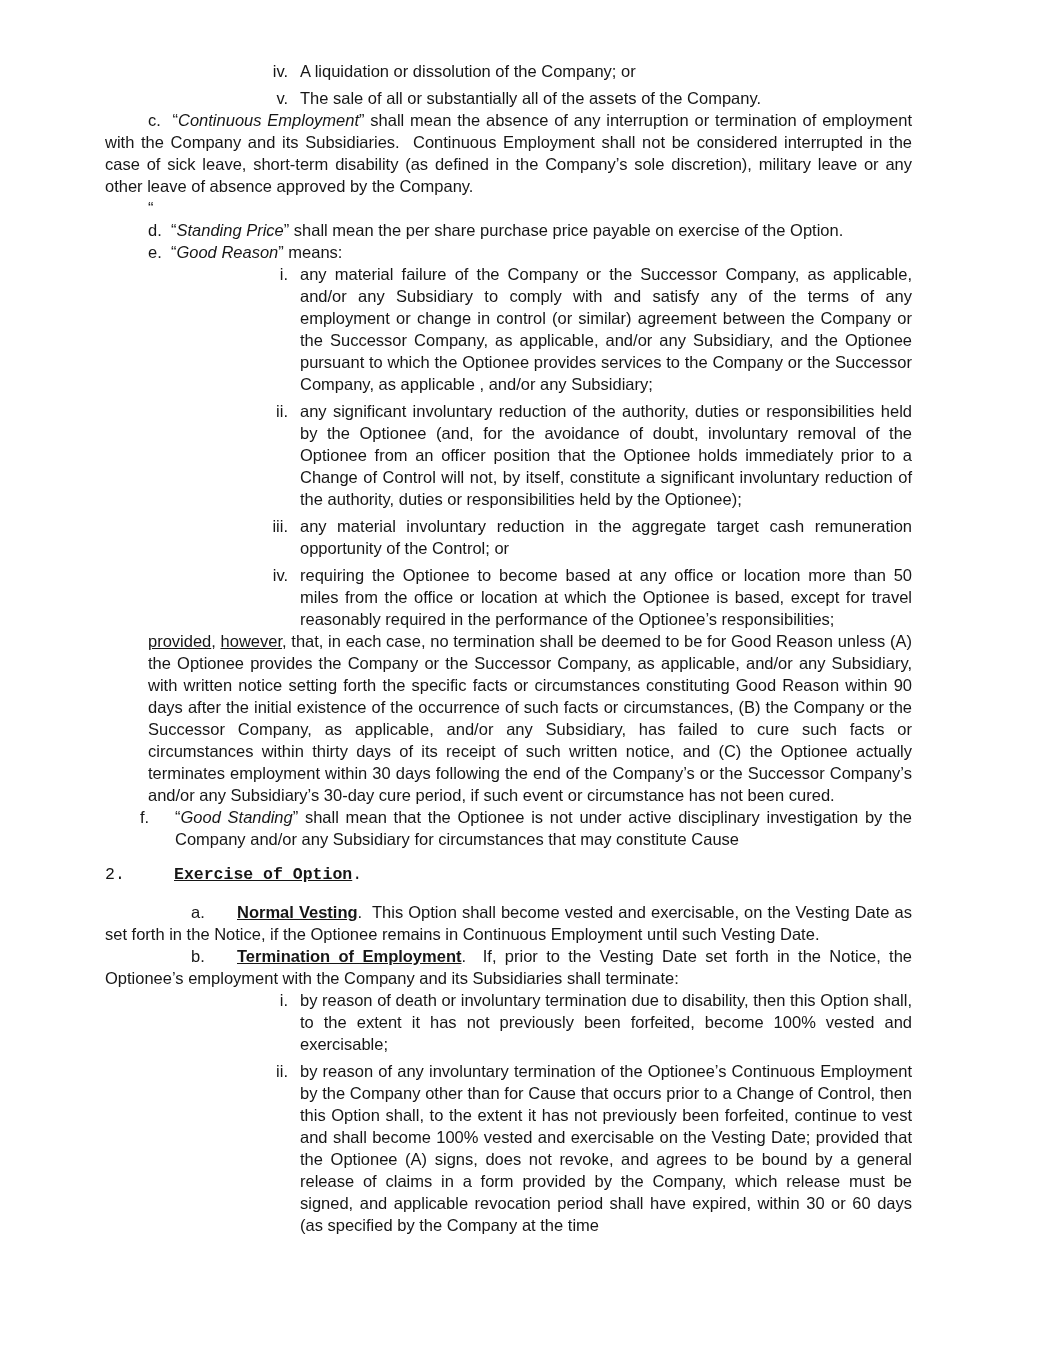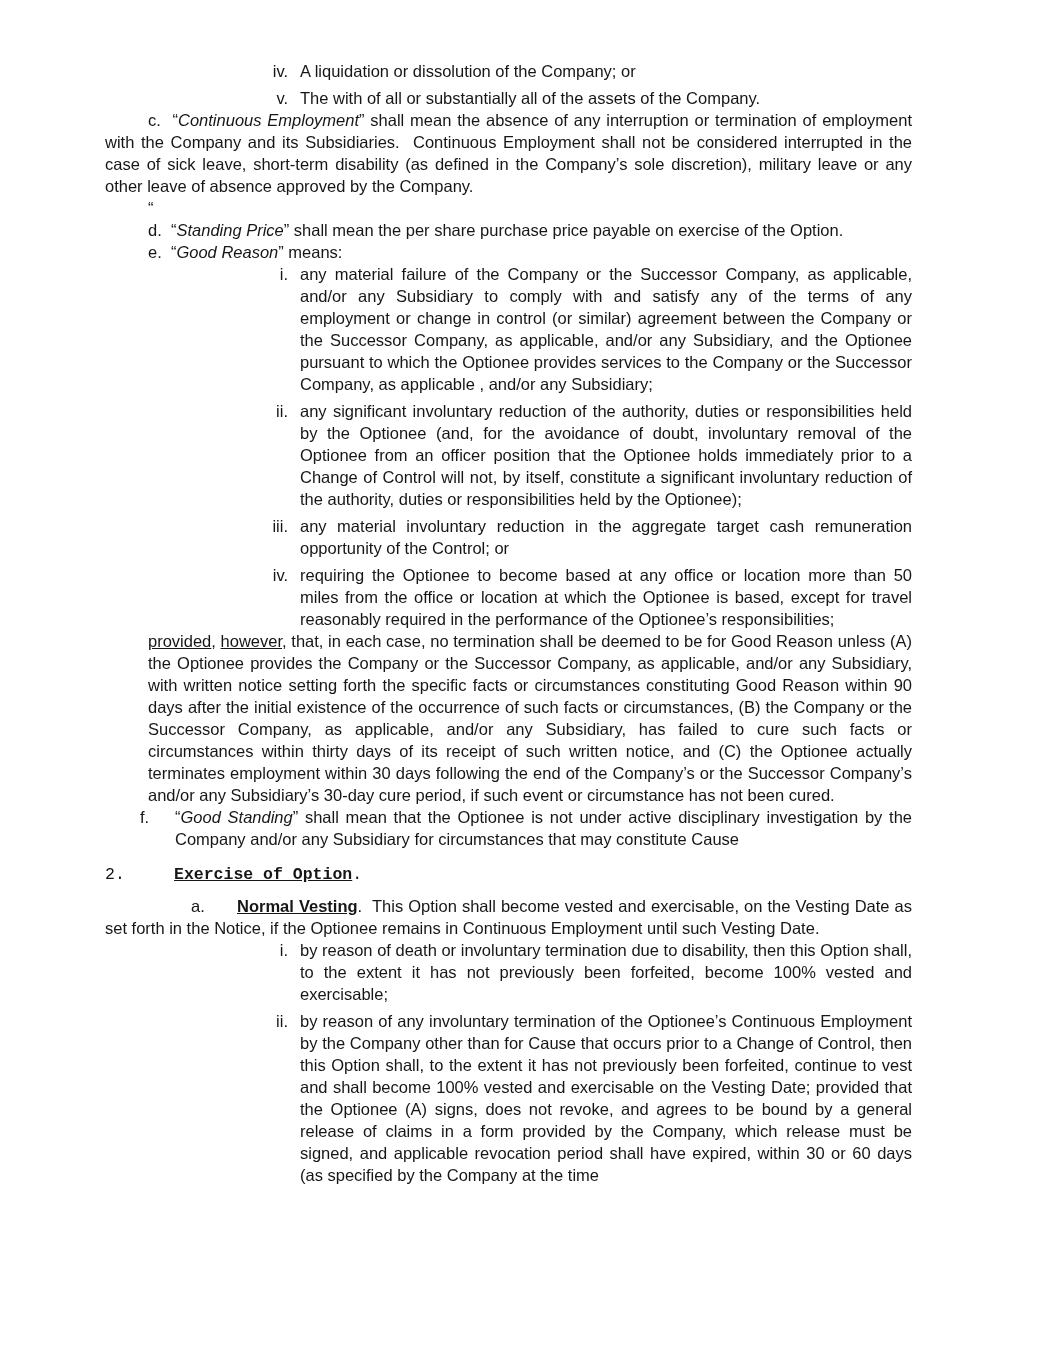--- a/index.html
+++ b/index.html
@@ -36,46 +36,47 @@
   
   .block-para { margin-left: 43px; }
 
   
   .hang-letter { position: relative; padding-left: 70px; }
   .hang-letter .marker { position: absolute; left: 35px; }
 
   
   .section-heading { text-align: left; }
   .block.section-heading { margin-top: 14px; font-family: Liberation Mono, monospace; }
-  .section-heading + .block { margin-top: 9px; }
+  .section-heading + .block { margin-top: 15px; }
   .section-heading .marker { display: inline-block; width: 69px; }
 
   
   .sub-para { text-indent: 43px; }
   .sub-para .marker { display: inline-block; width: 89px; }
 
   .it { font-style: italic; }
   .un { text-decoration: underline; }
   .bd { font-weight: 700; }
 </style>
 </head>
 <body>
 
 <div class="page">
   <div>
       <div class="block roman-item"><span class="marker">iv.</span><span><span>A liquidation or dissolution of the Company; or</span></span></div>
-      <div class="block roman-item"><span class="marker">v.</span><span><span>The with of all or substantially all of the assets of the Company.</span></span></div>
+      <div class="block roman-item"><span class="marker">v.</span><span><span>The sale of all or substantially all of the assets of the Company.</span></span></div>
       <div class="block letter-para"><span class="marker">c.</span>&nbsp; <span><span>“</span><span class="it">Continuous Employment</span><span>” shall mean the absence of any interruption or termination of employment with the Company and its Subsidiaries.&nbsp; Continuous Employment shall not be considered interrupted in the case of sick leave, short-term disability (as defined in the Company’s sole discretion), military leave or any other leave of absence approved by the Company.</span></span></div>
       <div class="block quote-para"><span><span>“</span></span></div>
       <div class="block letter-para"><span class="marker">d.</span>&nbsp; <span><span>“</span><span class="it">Standing Price</span><span>” shall mean the per share purchase price payable on exercise of the Option.</span></span></div>
       <div class="block letter-para"><span class="marker">e.</span>&nbsp; <span><span>“</span><span class="it">Good Reason</span><span>” means:</span></span></div>
       <div class="block roman-item"><span class="marker">i.</span><span><span>any material failure of the Company or the Successor Company, as applicable, and/or any Subsidiary to comply with and satisfy any of the terms of any employment or change in control (or similar) agreement between the Company or the Successor Company, as applicable, and/or any Subsidiary, and the Optionee pursuant to which the Optionee provides services to the Company or the Successor Company, as applicable , and/or any Subsidiary;</span></span></div>
       <div class="block roman-item"><span class="marker">ii.</span><span><span>any significant involuntary reduction of the authority, duties or responsibilities held by the Optionee (and, for the avoidance of doubt, involuntary removal of the Optionee from an officer position that the Optionee holds immediately prior to a Change of Control will not, by itself, constitute a significant involuntary reduction of the authority, duties or responsibilities held by the Optionee);</span></span></div>
       <div class="block roman-item"><span class="marker">iii.</span><span><span>any material involuntary reduction in the aggregate target cash remuneration opportunity of the Control; or</span></span></div>
       <div class="block roman-item"><span class="marker">iv.</span><span><span>requiring the Optionee to become based at any office or location more than 50 miles from the office or location at which the Optionee is based, except for travel reasonably required in the performance of the Optionee’s responsibilities;</span></span></div>
       <div class="block block-para"><span><span class="un">provided</span><span>, </span><span class="un">however</span><span>, that, in each case, no termination shall be deemed to be for Good Reason unless (A) the Optionee provides the Company or the Successor Company, as applicable, and/or any Subsidiary, with written notice setting forth the specific facts or circumstances constituting Good Reason within 90 days after the initial existence of the occurrence of such facts or circumstances, (B) the Company or the Successor Company, as applicable, and/or any Subsidiary, has failed to cure such facts or circumstances within thirty days of its receipt of such written notice, and (C) the Optionee actually terminates employment within 30 days following the end of the Company’s or the Successor Company’s and/or any Subsidiary’s 30-day cure period, if such event or circumstance has not been cured.</span></span></div>
       <div class="block hang-letter"><span class="marker">f.</span><span><span>“</span><span class="it">Good Standing</span><span>” shall mean that the Optionee is not under active disciplinary investigation by the Company and/or any Subsidiary for circumstances that may constitute Cause</span></span></div>
       <div class="block section-heading"><span class="marker">2.</span><span><span class="un bd">Exercise of Option</span><span>.</span></span></div>
       <div class="block sub-para"><span class="marker">a.</span><span><span class="un bd">Normal Vesting</span><span>.&nbsp; This Option shall become vested and exercisable, on the Vesting Date as set forth in the Notice, if the Optionee remains in Continuous Employment until such Vesting Date.</span></span></div>
+      <div class="block sub-para"><span class="marker">b.</span><span><span class="un bd">Termination of Employment</span><span>.&nbsp; If, prior to the Vesting Date set forth in the Notice, the Optionee’s employment with the Company and its Subsidiaries shall terminate:</span></span></div>
       <div class="block roman-item"><span class="marker">i.</span><span><span>by reason of death or involuntary termination due to disability, then this Option shall, to the extent it has not previously been forfeited, become 100% vested and exercisable;</span></span></div>
       <div class="block roman-item"><span class="marker">ii.</span><span><span>by reason of any involuntary termination of the Optionee’s Continuous Employment by the Company other than for Cause that occurs prior to a Change of Control, then this Option shall, to the extent it has not previously been forfeited, continue to vest and shall become 100% vested and exercisable on the Vesting Date; provided that the Optionee (A) signs, does not revoke, and agrees to be bound by a general release of claims in a form provided by the Company, which release must be signed, and applicable revocation period shall have expired, within 30 or 60 days (as specified by the Company at the time</span></span></div>
     </div>
 </div>
 
 </body></html>

